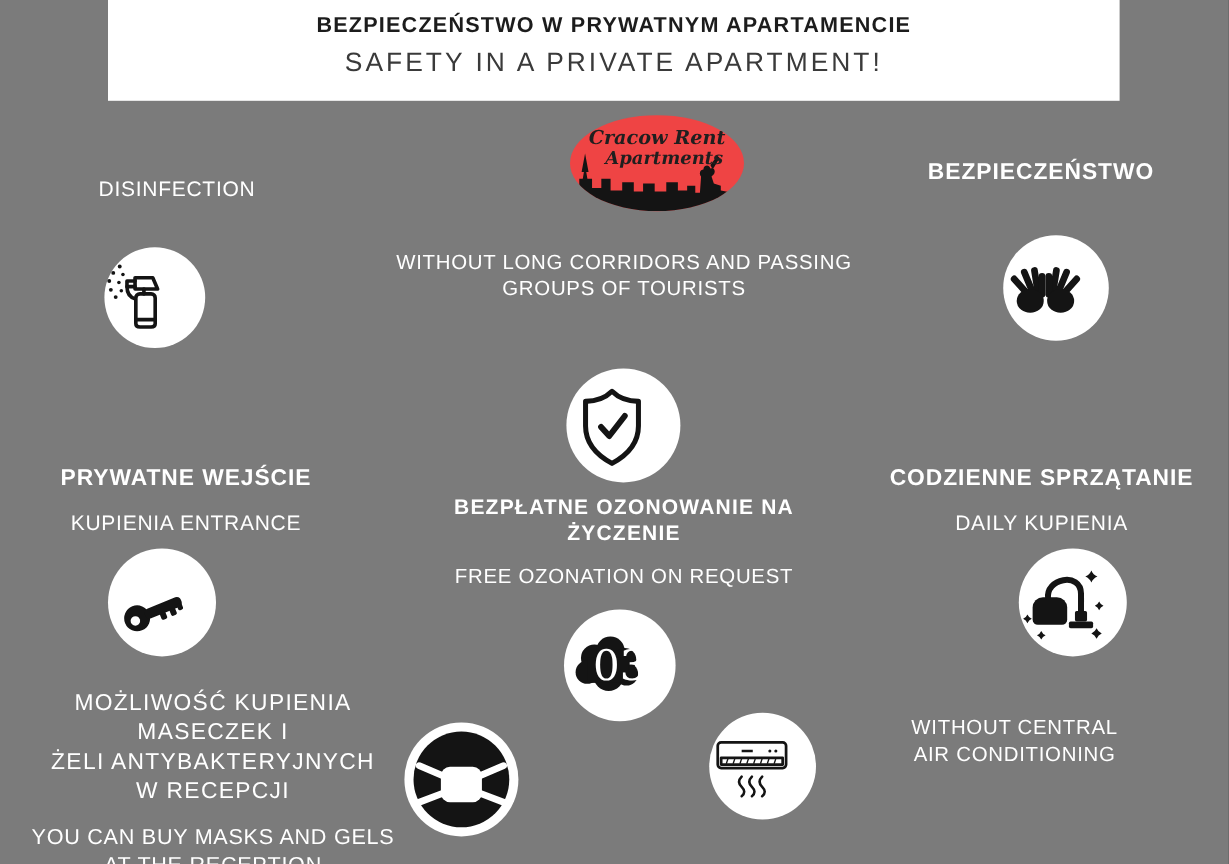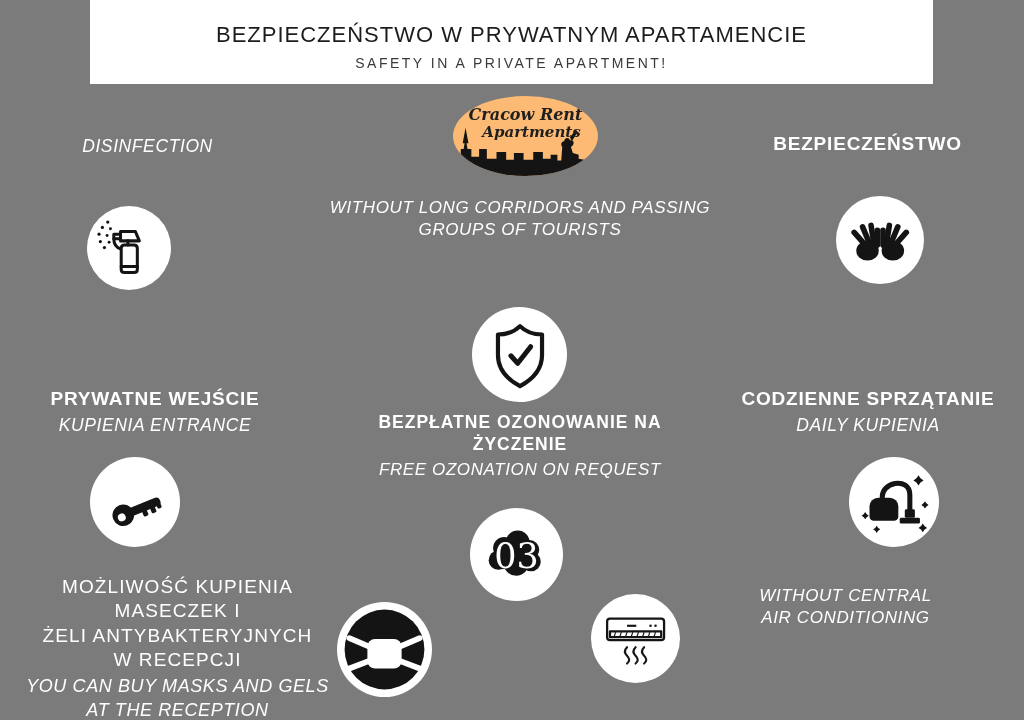--- a/index.html
+++ b/index.html
@@ -7,51 +7,51 @@
     position:relative;width:1024px;height:720px;overflow:hidden;
     background:var(--background,#7b7b7b);
     font-family:"Liberation Sans",sans-serif;
   }
   
   .banner{
     position:absolute;left:90px;top:0;width:843px;height:84px;
     background:var(--banner,#fff);text-align:center;
   }
   .banner-title{
-    margin-top:22px;font-size:22px;font-weight:400;letter-spacing:1px;
+    margin-top:11px;font-size:18px;font-weight:700;letter-spacing:1px;
     color:var(--heading,#1c1c1c);
   }
   .banner-sub{
-    margin-top:7px;font-size:14px;font-weight:400;letter-spacing:2.5px;
+    margin-top:7px;font-size:22px;font-weight:400;letter-spacing:2.5px;
     color:var(--heading_sub,#3a3a3a);
   }
   
   .logo{
-    position:absolute;left:453px;top:96px;width:145px;height:80px;
-    background:#fdba74;border-radius:50%;overflow:hidden;
+    position:absolute;left:475px;top:96px;width:145px;height:80px;
+    background:#ef4444;border-radius:50%;overflow:hidden;
   }
   .logo-text{
     position:absolute;width:100%;text-align:center;color:#1f1f1f;
     font-family:"DejaVu Serif",serif;font-style:italic;font-weight:700;
   }
   .logo-l1{top:9px;font-size:16px;}
   .logo-l2{top:27px;left:6px;font-size:15px;}
   .logo svg{position:absolute;left:0;bottom:0;width:100%;height:52px;}
   
   .fblock{position:absolute;text-align:center;color:var(--text,#fff);}
   .ftitle{font-weight:700;font-size:19px;letter-spacing:0.8px;line-height:1.28;white-space:pre-line;}
   .ftitle.mid{font-size:17.5px;letter-spacing:1px;}
   .ftitle.regular{font-weight:400;font-size:19px;letter-spacing:1.1px;}
-  .fsub{font-style:italic;font-weight:400;font-size:17.5px;letter-spacing:0.6px;
-        line-height:1.3;white-space:pre-line;margin-top:3px;color:var(--text,#fff);}
+  .fsub{font-weight:400;font-size:17.5px;letter-spacing:0.6px;
+        line-height:1.3;white-space:pre-line;margin-top:14px;color:var(--text,#fff);}
   .fsub.mid{font-size:17px;}
   
   .circle{
     position:absolute;background:var(--circle,#fff);border-radius:50%;
-    display:flex;align-items:center;justify-content:center;
+    display:flex;align-items:center;
   }
   .circle svg{width:80%;height:80%;}
   .circle.maskc svg{width:100%;height:100%;}
   .ozone-label{
     position:absolute;left:0;top:0;width:100%;height:100%;
     display:flex;align-items:center;justify-content:center;
     color:#fff;font-family:"DejaVu Serif",serif;font-size:35px;font-weight:400;
     padding-top:2px;box-sizing:border-box;
   }
 </style>

